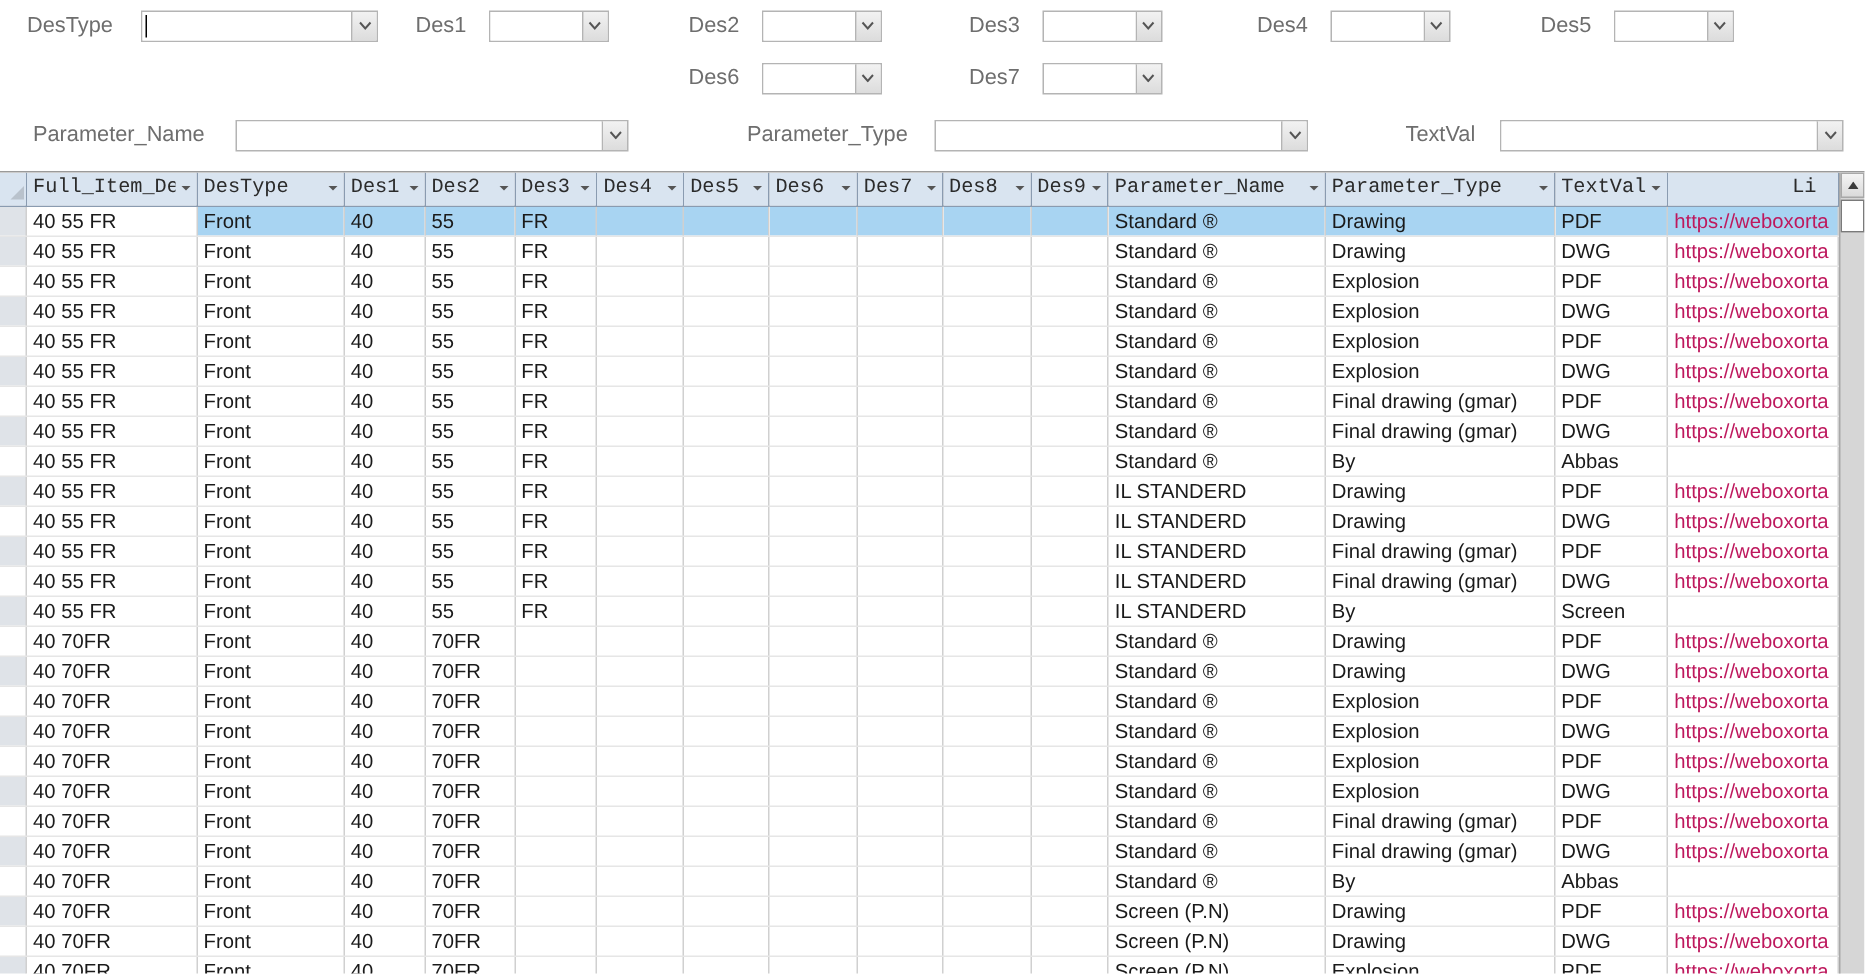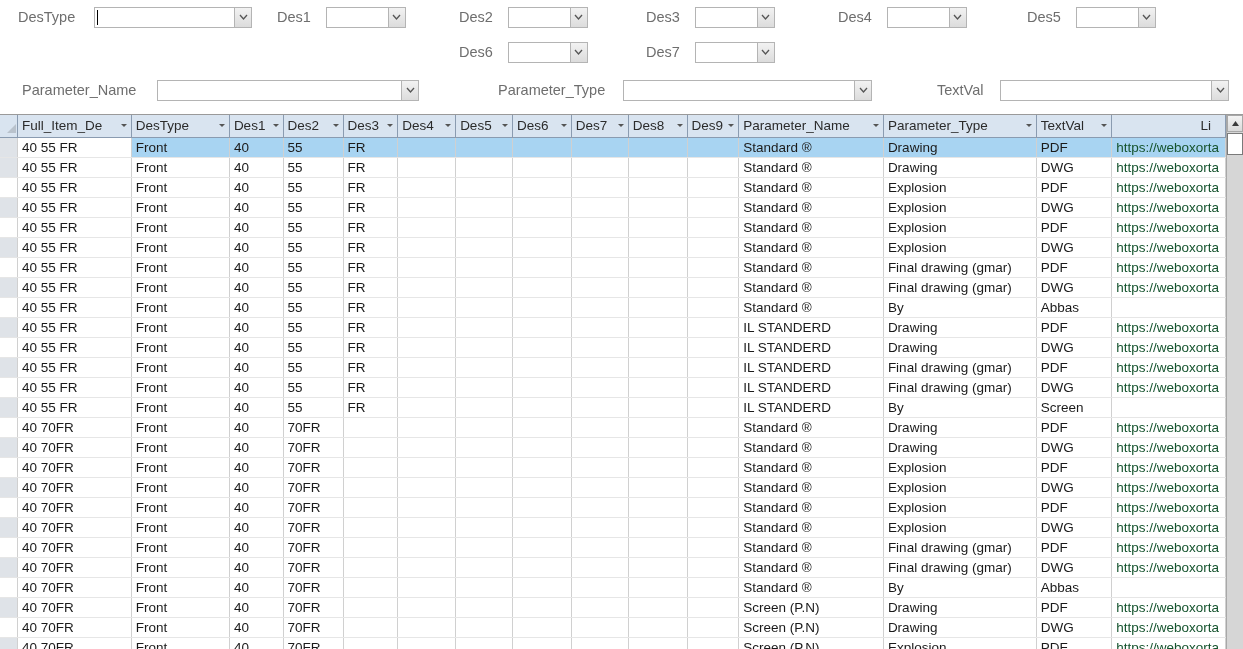--- a/index.html
+++ b/index.html
@@ -104,20 +104,21 @@
     color: #2b2b2b;
     font-size: 13.5px;
     position: relative;
     padding-right: 14px;
   }
   table.grid thead th .hdr-txt {
     display: block;
     overflow: hidden;
     text-overflow: clip;
     white-space: nowrap;
+    font-family: Liberation Mono, monospace;
   }
   table.grid thead th .sort-arrow {
     position: absolute;
     right: 4px;
     top: 9px;
     width: 0; height: 0;
     border-left: 3.5px solid transparent;
     border-right: 3.5px solid transparent;
     border-top: 3.5px solid #555;
   }
@@ -142,21 +143,21 @@
   th.last-col, td.last-col { border-right: none; }
   thead th.last-col { text-align: right; padding-right: 2px; }
 
   tr.alt td { background: #f2f2f2; }
   tr.alt td.gutter { background: #dfe3e8; }
   tr.row td { background: #ffffff; }
   tr.sel td { background: #a8d4f2; }
   tr.sel td.gutter { background: #dfe3e8; }
   tr.sel td.current { background: #ffffff; }
   td.num { text-align: right; padding-right: 8px; }
-  td.link { color: #14532d; }
+  td.link { color: #be185d; }
 
   
   #vscroll {
     position: absolute;
     right: 0; top: 0;
     width: 17px; height: 535px;
     background: #d6d6d6;
     border-left: 1px solid #a8a8a8;
   }
   #vscroll .sb-btn {

